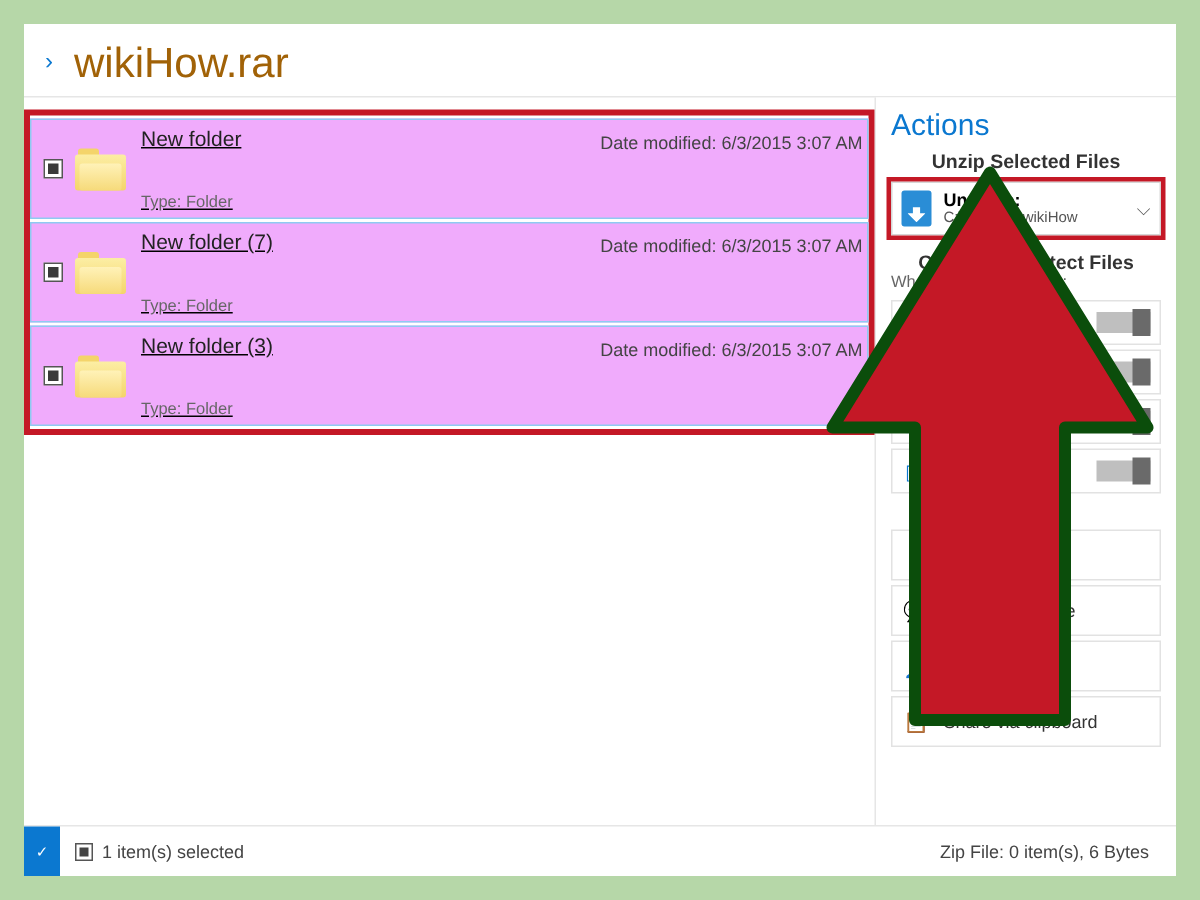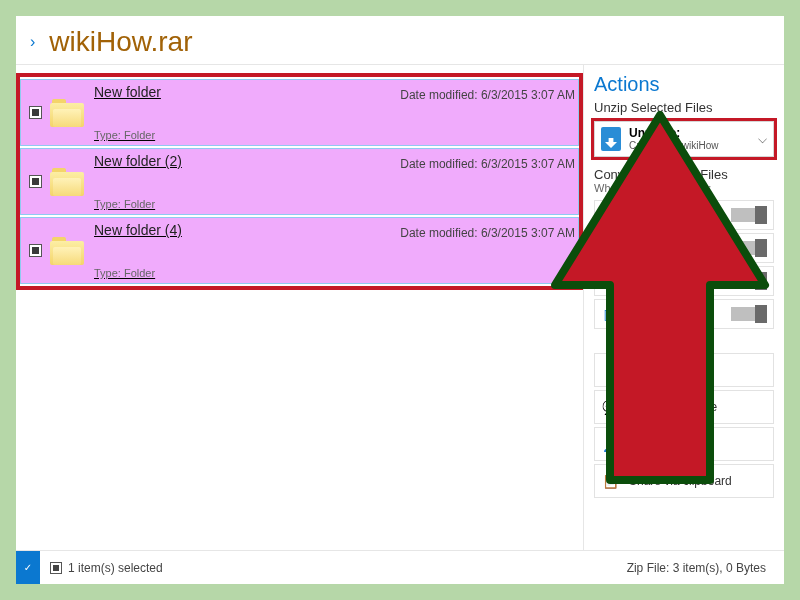--- a/index.html
+++ b/index.html
@@ -17,21 +17,21 @@
 .check-inner { width: 7px; height: 7px; background: #3a3a3a; }
 .folder-icon { width: 34px; height: 28px; position: relative; margin-right: 10px; }
 .folder-back { position: absolute; left: 0; bottom: 0; width: 34px; height: 24px; background: linear-gradient(#fceea4,#f4d46a); border-radius: 2px; }
 .folder-tab { position: absolute; left: 2px; top: 0; width: 14px; height: 8px; background: #f4d46a; border-radius: 2px 2px 0 0; }
 .folder-front { position: absolute; left: 3px; bottom: 0; width: 28px; height: 18px; background: linear-gradient(#fff2b8,#f6da7a); border-radius: 2px; }
 .fname { font-size: 14px; color: #222; }
 .ftype { font-size: 11px; color: #666; margin-top: 29px; }
 .fdate { position: absolute; right: 3px; top: 8px; font-size: 12px; color: #444; }
 .right { width: 200px; background: #fff; padding: 8px 10px; overflow: hidden; position: relative; }
 .actions-title { color: #0b78d0; font-size: 20px; font-weight: 300; margin-bottom: 4px; }
-.section-h { font-size: 13px; font-weight: 400; color: #333; margin-top: 4px; }
+.section-h { font-size: 13px; font-weight: 700; color: #333; margin-top: 4px; text-align: center; }
 .section-sub { font-size: 11px; color: #666; margin-bottom: 6px; }
 .unzip-btn { display: flex; align-items: center; border: 1px solid #d6d6d6; background: #fff; padding: 5px 6px; margin: 6px 0 10px; position: relative; }
 .unzip-outline { position: absolute; inset: -4px; border: 3px solid #c41826; pointer-events: none; }
 .unzip-icon { width: 20px; height: 24px; background: #2a8dd6; border-radius: 2px; position: relative; margin-right: 8px; }
 .unzip-icon::after { content: ""; position: absolute; left: 4px; bottom: 3px; width: 12px; height: 10px; background: #fff; clip-path: polygon(30% 0,70% 0,70% 40%,100% 40%,50% 100%,0 40%,30% 40%); }
 .unzip-txt { font-size: 12px; line-height: 1.1; }
 .unzip-txt .t1 { font-weight: 600; }
 .unzip-txt .t2 { font-size: 10px; color: #555; }
 .unzip-chev { margin-left: auto; color: #555; font-size: 12px; }
 .toggle-row { display: flex; align-items: center; border: 1px solid #e2e2e2; padding: 4px 6px; margin: 3px 0; font-size: 12px; color: #333; background: #fff; height: 30px; }
@@ -81,37 +81,37 @@
         <div class="filerow">
           <div class="check">
               <div class="check-inner"></div>
             </div>
           <div class="folder-icon">
               <div class="folder-tab"></div>
               <div class="folder-back"></div>
               <div class="folder-front"></div>
             </div>
           <div>
-            <div class="fname">New folder (2)</div>
+            <div class="fname">New folder (7)</div>
             <div class="ftype">Type: Folder</div>
           </div>
           <div class="fdate">Date modified: 6/3/2015 3:07 AM</div>
         </div>
 
         <div class="filerow">
           <div class="check">
               <div class="check-inner"></div>
             </div>
           <div class="folder-icon">
               <div class="folder-tab"></div>
               <div class="folder-back"></div>
               <div class="folder-front"></div>
             </div>
           <div>
-            <div class="fname">New folder (4)</div>
+            <div class="fname">New folder (3)</div>
             <div class="ftype">Type: Folder</div>
           </div>
           <div class="fdate">Date modified: 6/3/2015 3:07 AM</div>
         </div>
       </div>
     </div>
 
     <div class="right">
       <div class="actions-title">Actions</div>
       <div class="section-h">Unzip Selected Files</div>
@@ -170,19 +170,19 @@
       </div>
     </div>
   </div>
 
   <div class="statusbar">
     <div class="status-blue">✓</div>
     <div class="status-check">
         <div class="inner"></div>
       </div>
     <span>1 item(s) selected</span>
-    <span class="status-right">Zip File: 3 item(s), 0 Bytes</span>
+    <span class="status-right">Zip File: 0 item(s), 6 Bytes</span>
   </div>
 </div>
 
 <svg class="big-arrow" viewBox="0 0 220 380">
   <path d="M110 5 L215 175 L160 175 L160 370 L60 370 L60 175 L5 175 Z" fill="#c41826" stroke="#0b4d0b" stroke-width="8" stroke-linejoin="round"></path>
 </svg>
 
 </body></html>

